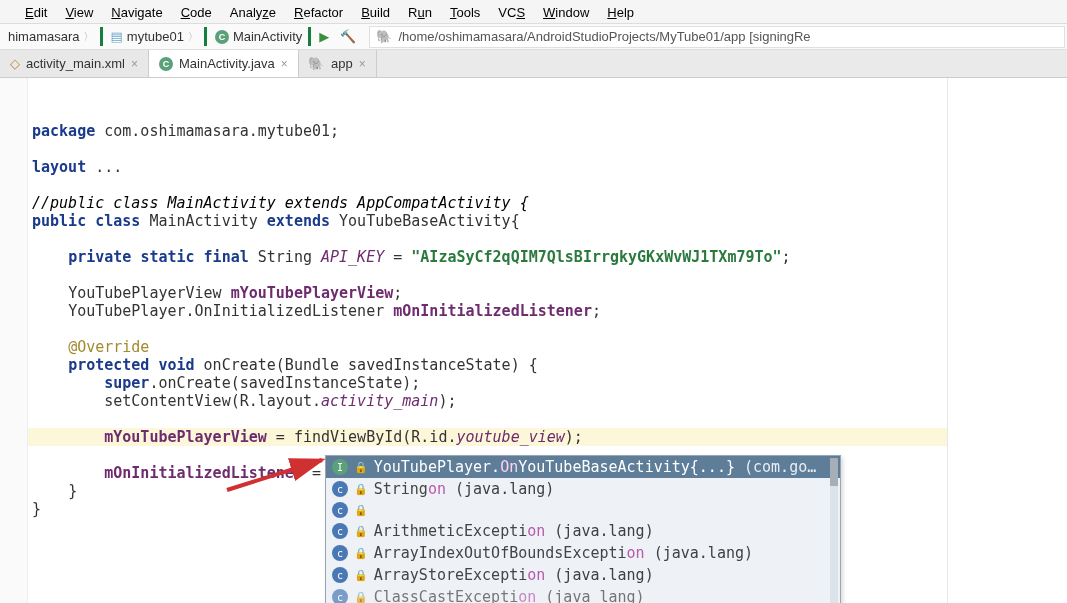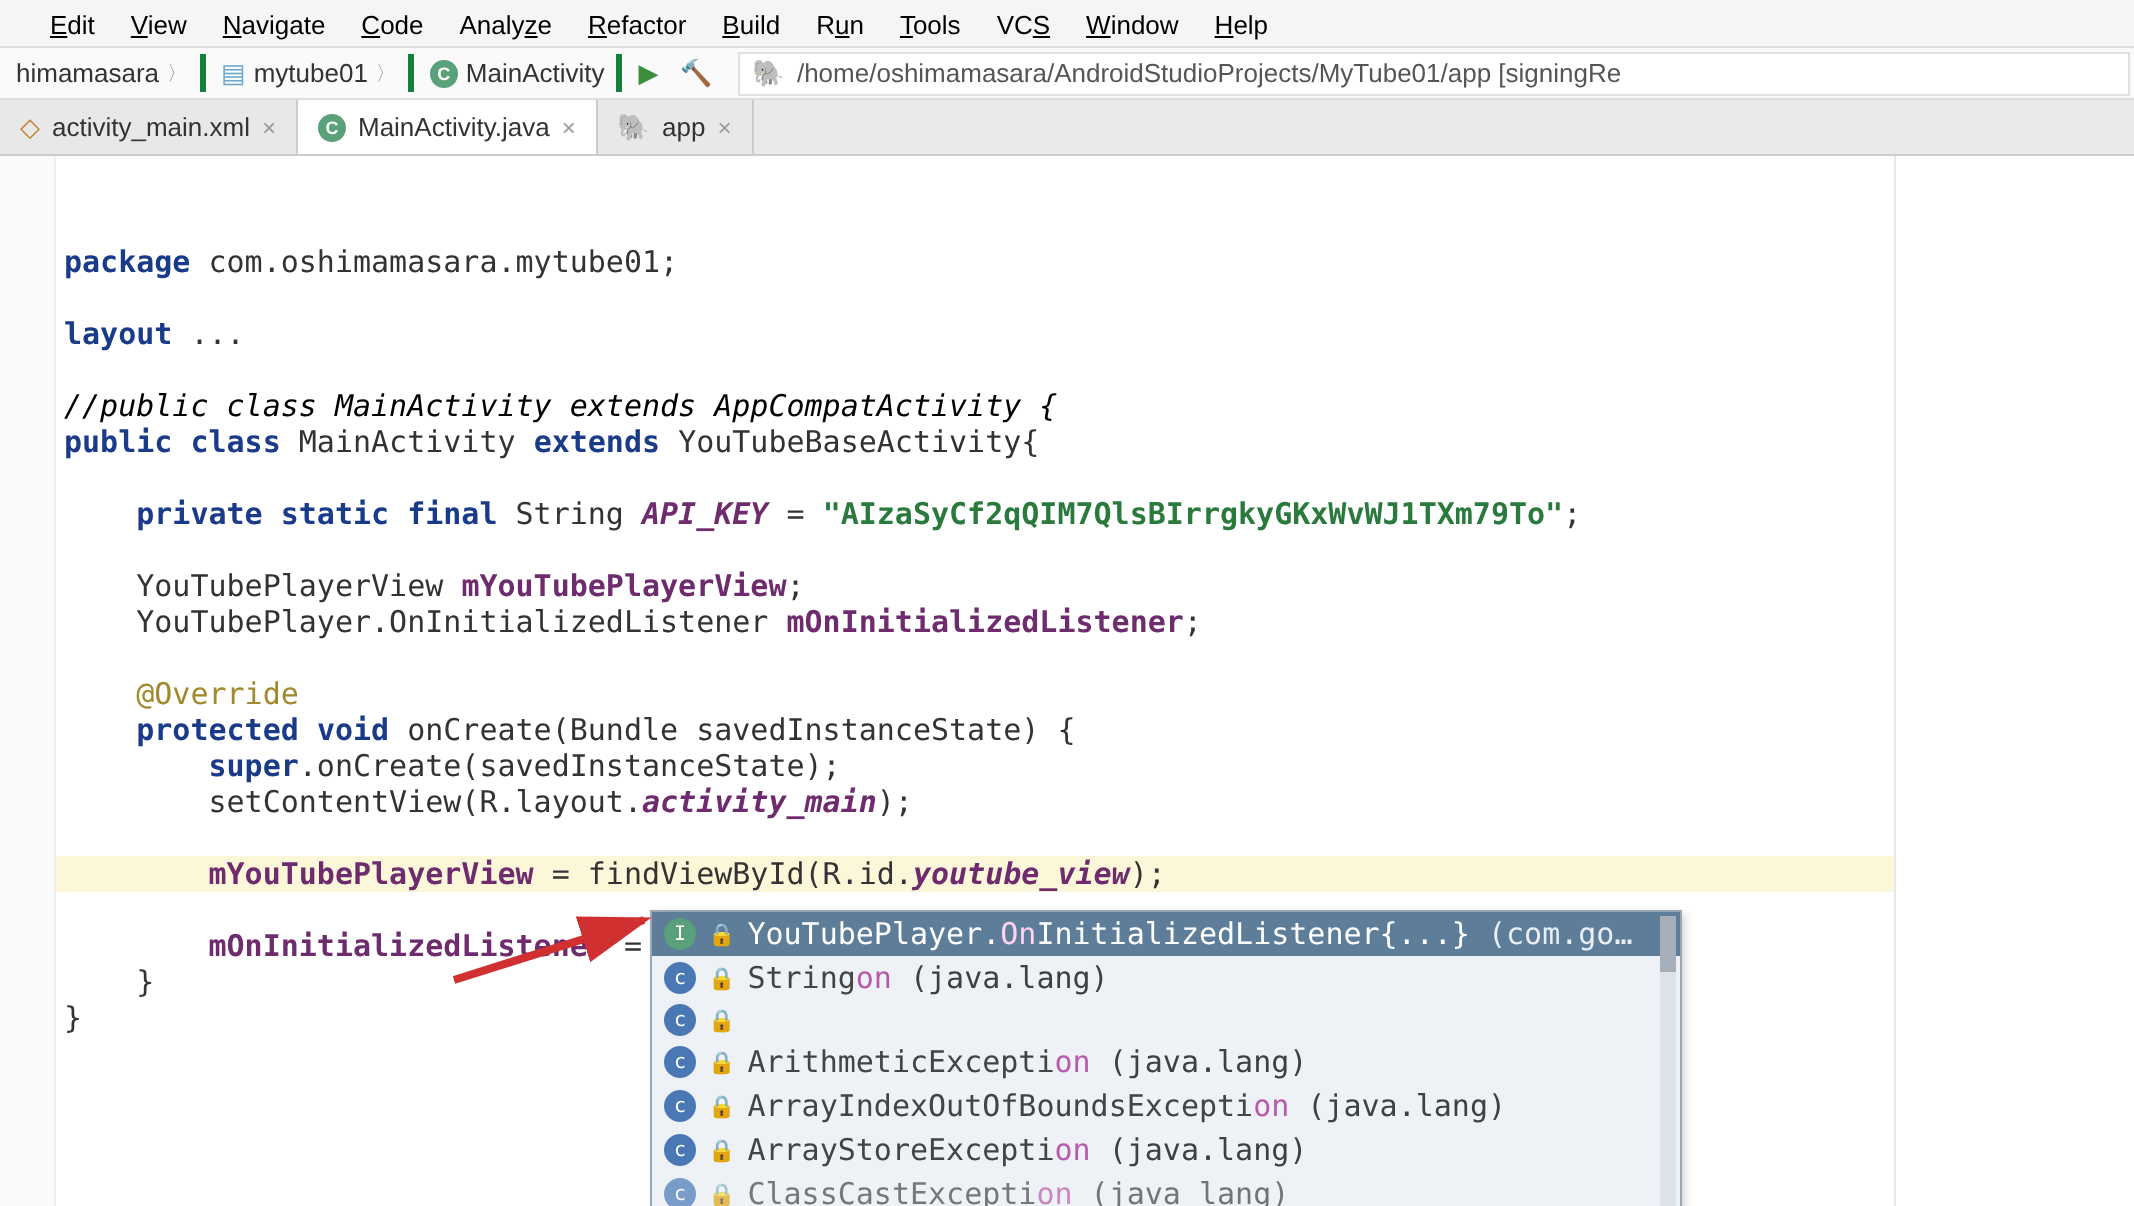--- a/index.html
+++ b/index.html
@@ -119,21 +119,21 @@
     width: 120px;
     border-left: 1px solid #e7e7e7;
     background: #fff;
   }
   
   .kw { color:#1a3a8a; font-weight: bold; }
   .cmt { color:#000000; font-style: italic; }
   .str { color:#2a7a3d; font-weight: bold; }
   .ann { color:#a08a2d; }
   .field { color:#6e2b6e; font-weight: bold; }
-  .field-it { color:#6e2b6e; font-weight: bold; font-style: italic; }
+  .field-it { color:#6e2b6e; font-weight: normal; font-style: italic; }
   .hl-line {
     position: absolute;
     left: 0; right: 0;
     height: 18px;
     background: #fdf7d9;
     z-index: 0;
   }
   .code pre { position: relative; z-index: 1; }
   
   .ac {
@@ -272,21 +272,21 @@
     <span>}</span>
 <span>}</span></pre>
   </div>
   <div class="right-ruler"></div>
 </div>
 
 <div class="ac">
   <div class="ac-row sel">
     <span class="ac-ico i">I</span>
     <span class="lock">🔒</span>
-    <span><span>YouTubePlayer.</span><span class="match">On</span><span>InitializedListener{...}</span> <span class="pkg">(com.go…</span></span>
+    <span><span>YouTubePlayer.</span><span class="match">On</span><span>YouTubeBaseActivity{...}</span> <span class="pkg">(com.go…</span></span>
   </div>
   <div class="ac-row">
     <span class="ac-ico c">c</span>
     <span class="lock">🔒</span>
     <span><span>String</span><span class="match">on</span><span></span> <span class="pkg">(java.lang)</span></span>
   </div>
   <div class="ac-row">
     <span class="ac-ico c">c</span>
     <span class="lock">🔒</span>
   </div>

